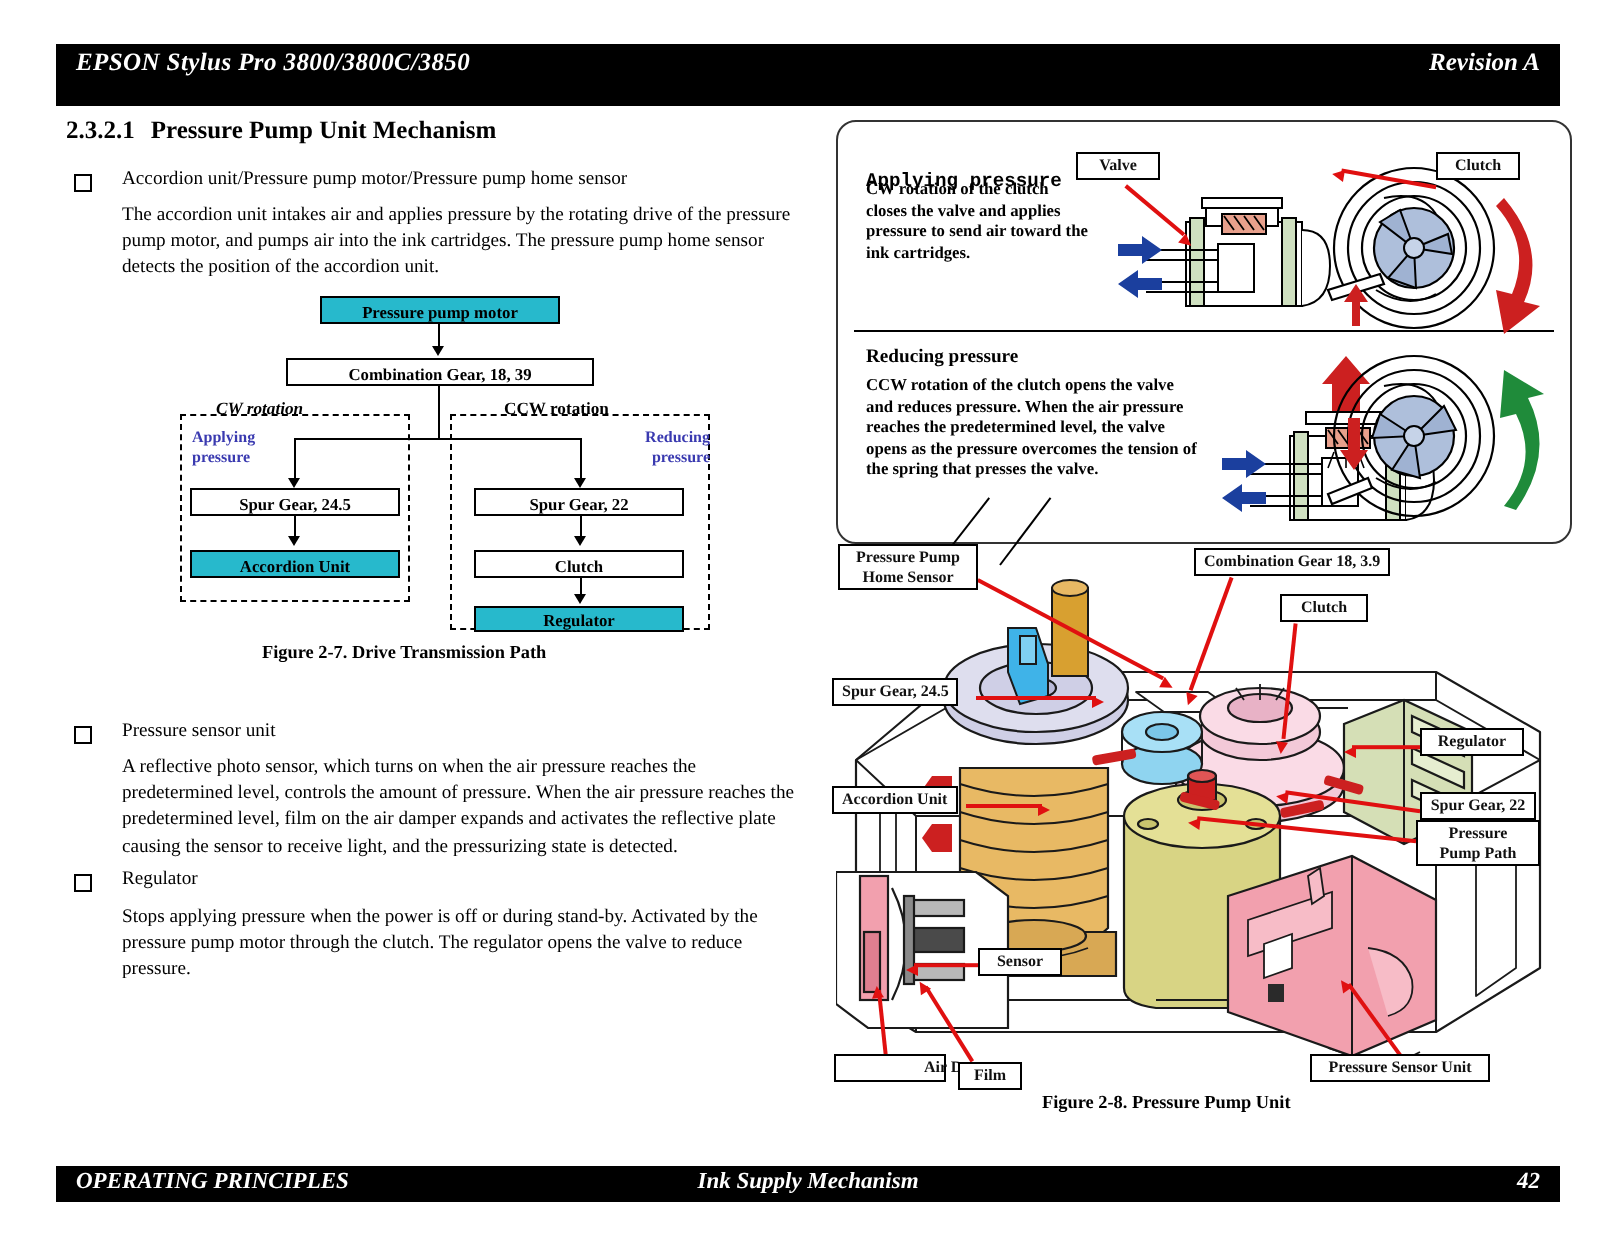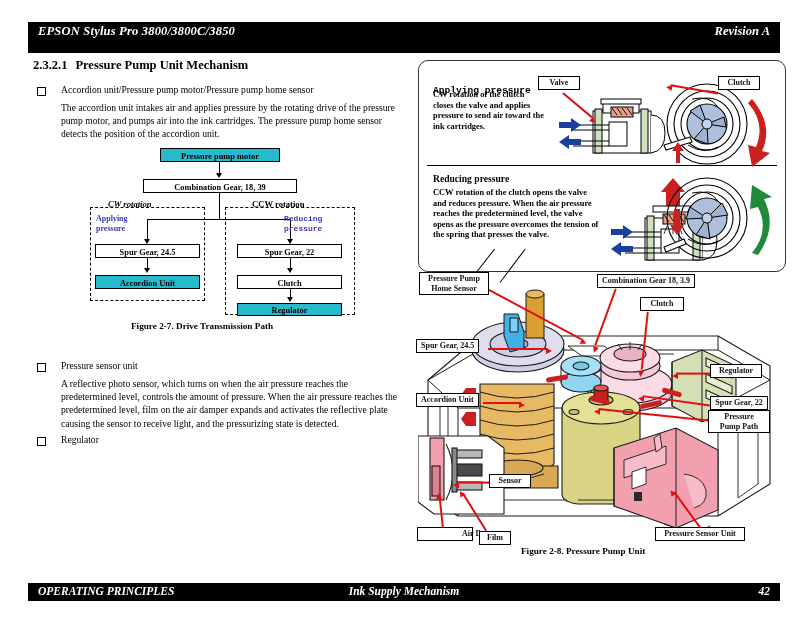--- a/index.html
+++ b/index.html
@@ -271,21 +271,21 @@
     <div class="arrowdown" style="left:54px; top:91px;"></div>
     <div class="arrowdown" style="left:197px; top:91px;"></div>
 
     <div class="rotlabel" style="left:18px; top:51px;font-style:italic;">CW rotation</div>
     <div class="rotlabel" style="left:162px; top:51px;">CCW rotation</div>
 
     <div class="bluelabel" style="left:6px; top:66px; width:60px;">
       <span>Applying</span><br>
       <span>pressure</span>
     </div>
-    <div class="bluelabel" style="left:194px; top:66px; width:60px; text-align:left;font-family:Liberation Mono, monospace;">
+    <div class="bluelabel" style="left:205px; top:66px; width:60px; text-align:right;">
       <span>Reducing</span><br>
       <span>pressure</span>
     </div>
 
     <div class="fbox" style="left:5px; top:96px; width:105px; height:14px; padding-top:1.5px;">Spur Gear, 24.5</div>
     <div class="vline" style="left:57px; top:110px; height:12px;"></div>
     <div class="arrowdown" style="left:54px; top:120px;"></div>
     <div class="fbox cyan" style="left:5px; top:127px; width:105px; height:14px; padding-top:1.5px;">Accordion Unit</div>
 
     <div class="fbox" style="left:147px; top:96px; width:105px; height:14px; padding-top:1.5px;">Spur Gear, 22</div>
@@ -302,20 +302,21 @@
   <div class="bullet-row" style="left:37px; top:360px; width:360px;">
     <span class="sq"></span>
     <span class="bullet-label">Pressure sensor unit</span>
   </div>
   <div class="para" style="left:61px; top:377px; width:343px;">A reflective photo sensor, which turns on when the air pressure reaches the predetermined level, controls the amount of pressure. When the air pressure reaches the predetermined level, film on the air damper expands and activates the reflective plate causing the sensor to receive light, and the pressurizing state is detected.</div>
 
   <div class="bullet-row" style="left:37px; top:434px; width:360px;">
     <span class="sq"></span>
     <span class="bullet-label">Regulator</span>
   </div>
+  <div class="para" style="left:61px; top:452px; width:340px;">Stops applying pressure when the power is off or during stand-by. Activated by the pressure pump motor through the clutch. The regulator opens the valve to reduce pressure.</div>
 
   <div class="callout">
     <div class="callout-divider"></div>
 
     <div class="co-title" style="left:14px; top:24px;font-family:Liberation Mono, monospace;">Applying pressure</div>
     <div class="co-body" style="left:14px; top:29px; width:112px;">CW rotation of the clutch closes the valve and applies pressure to send air toward the ink cartridges.</div>
 
     <div class="co-title" style="left:14px; top:112px;">Reducing pressure</div>
     <div class="co-body" style="left:14px; top:127px; width:166px;">CCW rotation of the clutch opens the valve and reduces pressure. When the air pressure reaches the predetermined level, the valve opens as the pressure overcomes the tension of the spring that presses the valve.</div>
 

